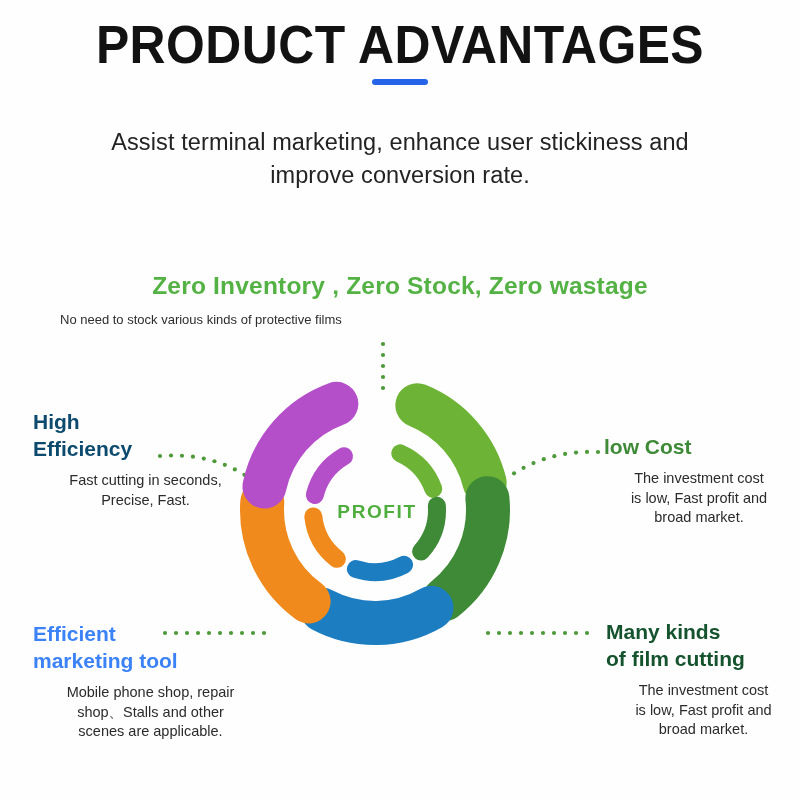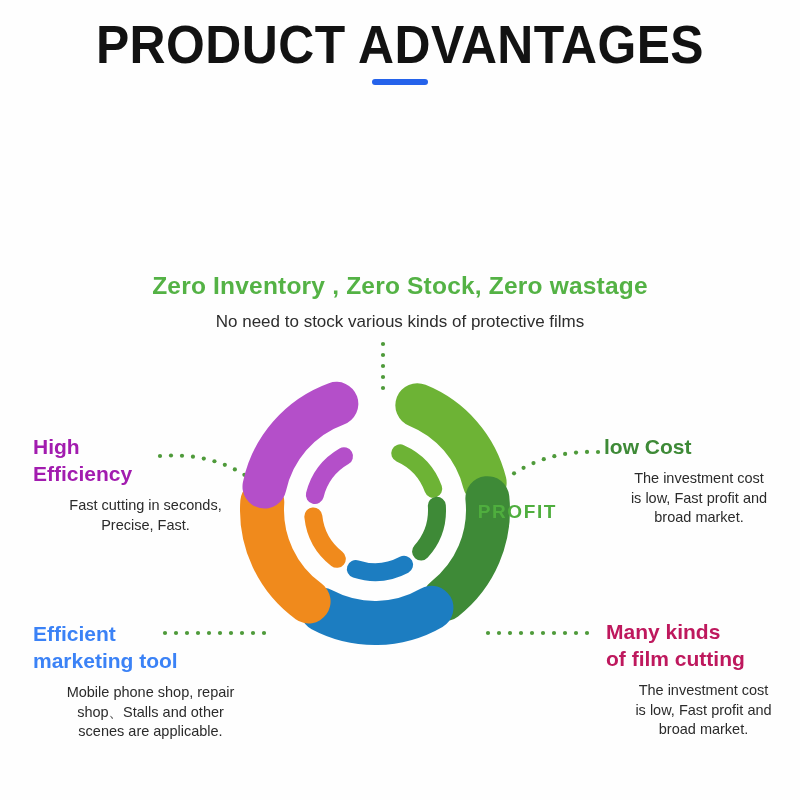--- a/index.html
+++ b/index.html
@@ -69,22 +69,22 @@
     font-weight: bold;
     color: #54b245;
     letter-spacing: 0.2px;
     white-space: nowrap;
   }
   .top-caption {
     position: absolute;
     left: 60px;
     top: 312px;
     width: 680px;
-    text-align: center;
-    font-size: 17px;
+    text-align: left;
+    font-size: 13px;
     color: #2d2d2d;
   }
 
   
   .callout { position: absolute; }
   .callout .c-head {
     font-weight: bold;
     font-size: 21px;
     line-height: 27px;
     margin: 0 0 9px 0;
@@ -117,21 +117,21 @@
     height: 360px;
   }
   .center-label {
     position: absolute;
     left: 195px;
     top: 330px;
     width: 360px;
     height: 360px;
     display: flex;
     align-items: center;
-    justify-content: flex-end;
+    justify-content: center;
     pointer-events: none;
   }
   .center-label span {
     font-size: 19px;
     font-weight: bold;
     letter-spacing: 1.6px;
     color: #4fae3e;
     transform: translate(2px, 2px);
   }
 
@@ -143,20 +143,21 @@
     pointer-events: none;
   }
 </style>
 </head>
 <body>
 
 <div id="page">
 
   <div class="title">PRODUCT ADVANTAGES</div>
   <div class="title-rule" style="background: rgb(37, 99, 235);"></div>
+  <div class="subtitle">Assist terminal marketing, enhance user stickiness and improve conversion rate.</div>
 
   <div class="top-heading" style="color: rgb(84, 178, 69);">Zero Inventory ,  Zero Stock,  Zero wastage</div>
   <div class="top-caption">No need to stock various kinds of protective films</div>
 
   <svg class="connectors" width="800" height="800" viewBox="0 0 800 800">
       <g>
         <circle cx="383" cy="344" r="2.1" fill="#4e9a3a"></circle>
         <circle cx="383" cy="355" r="2.1" fill="#4e9a3a"></circle>
         <circle cx="383" cy="366" r="2.1" fill="#4e9a3a"></circle>
         <circle cx="383" cy="377" r="2.1" fill="#4e9a3a"></circle>
@@ -225,21 +226,21 @@
         <path d="M 141.82898852980918 228.85666672361677 A 62 62 0 0 1 118.33964248716705 186.48076472259453" fill="none" stroke="#f08a1c" stroke-width="18" stroke-linecap="round"></path>
         <path d="M 119.84166497088822 165.0008424728206 A 62 62 0 0 1 148.99999999999997 126.30642496536481" fill="none" stroke="#b44fc9" stroke-width="18" stroke-linecap="round"></path>
       </g>
     </svg>
 
   <div class="center-label">
     <span style="color: rgb(79, 174, 62);">PROFIT</span>
   </div>
 
   <div class="callout cal-high">
-    <div class="c-head" style="color: #a21caf; margin-top: 25px;">High
+    <div class="c-head" style="color: #0c4a6e;">High
 Efficiency</div>
     <div class="c-body">Fast cutting in seconds,
 Precise,  Fast.</div>
   </div>
 
   <div class="callout cal-efficient">
     <div class="c-head" style="color: #3b82f6;">Efficient
 marketing tool</div>
     <div class="c-body">Mobile phone shop, repair
 shop、Stalls and other
@@ -247,20 +248,20 @@
   </div>
 
   <div class="callout cal-lowcost">
     <div class="c-head" style="color: rgb(62, 138, 55);">low Cost</div>
     <div class="c-body">The investment cost
 is low, Fast profit and
 broad market.</div>
   </div>
 
   <div class="callout cal-manykinds">
-    <div class="c-head" style="color: #be185d;">Many kinds
+    <div class="c-head" style="color: #14532d;">Many kinds
 of film cutting</div>
     <div class="c-body">The investment cost
 is low, Fast profit and
 broad market.</div>
   </div>
 
 </div>
 
 </body></html>

